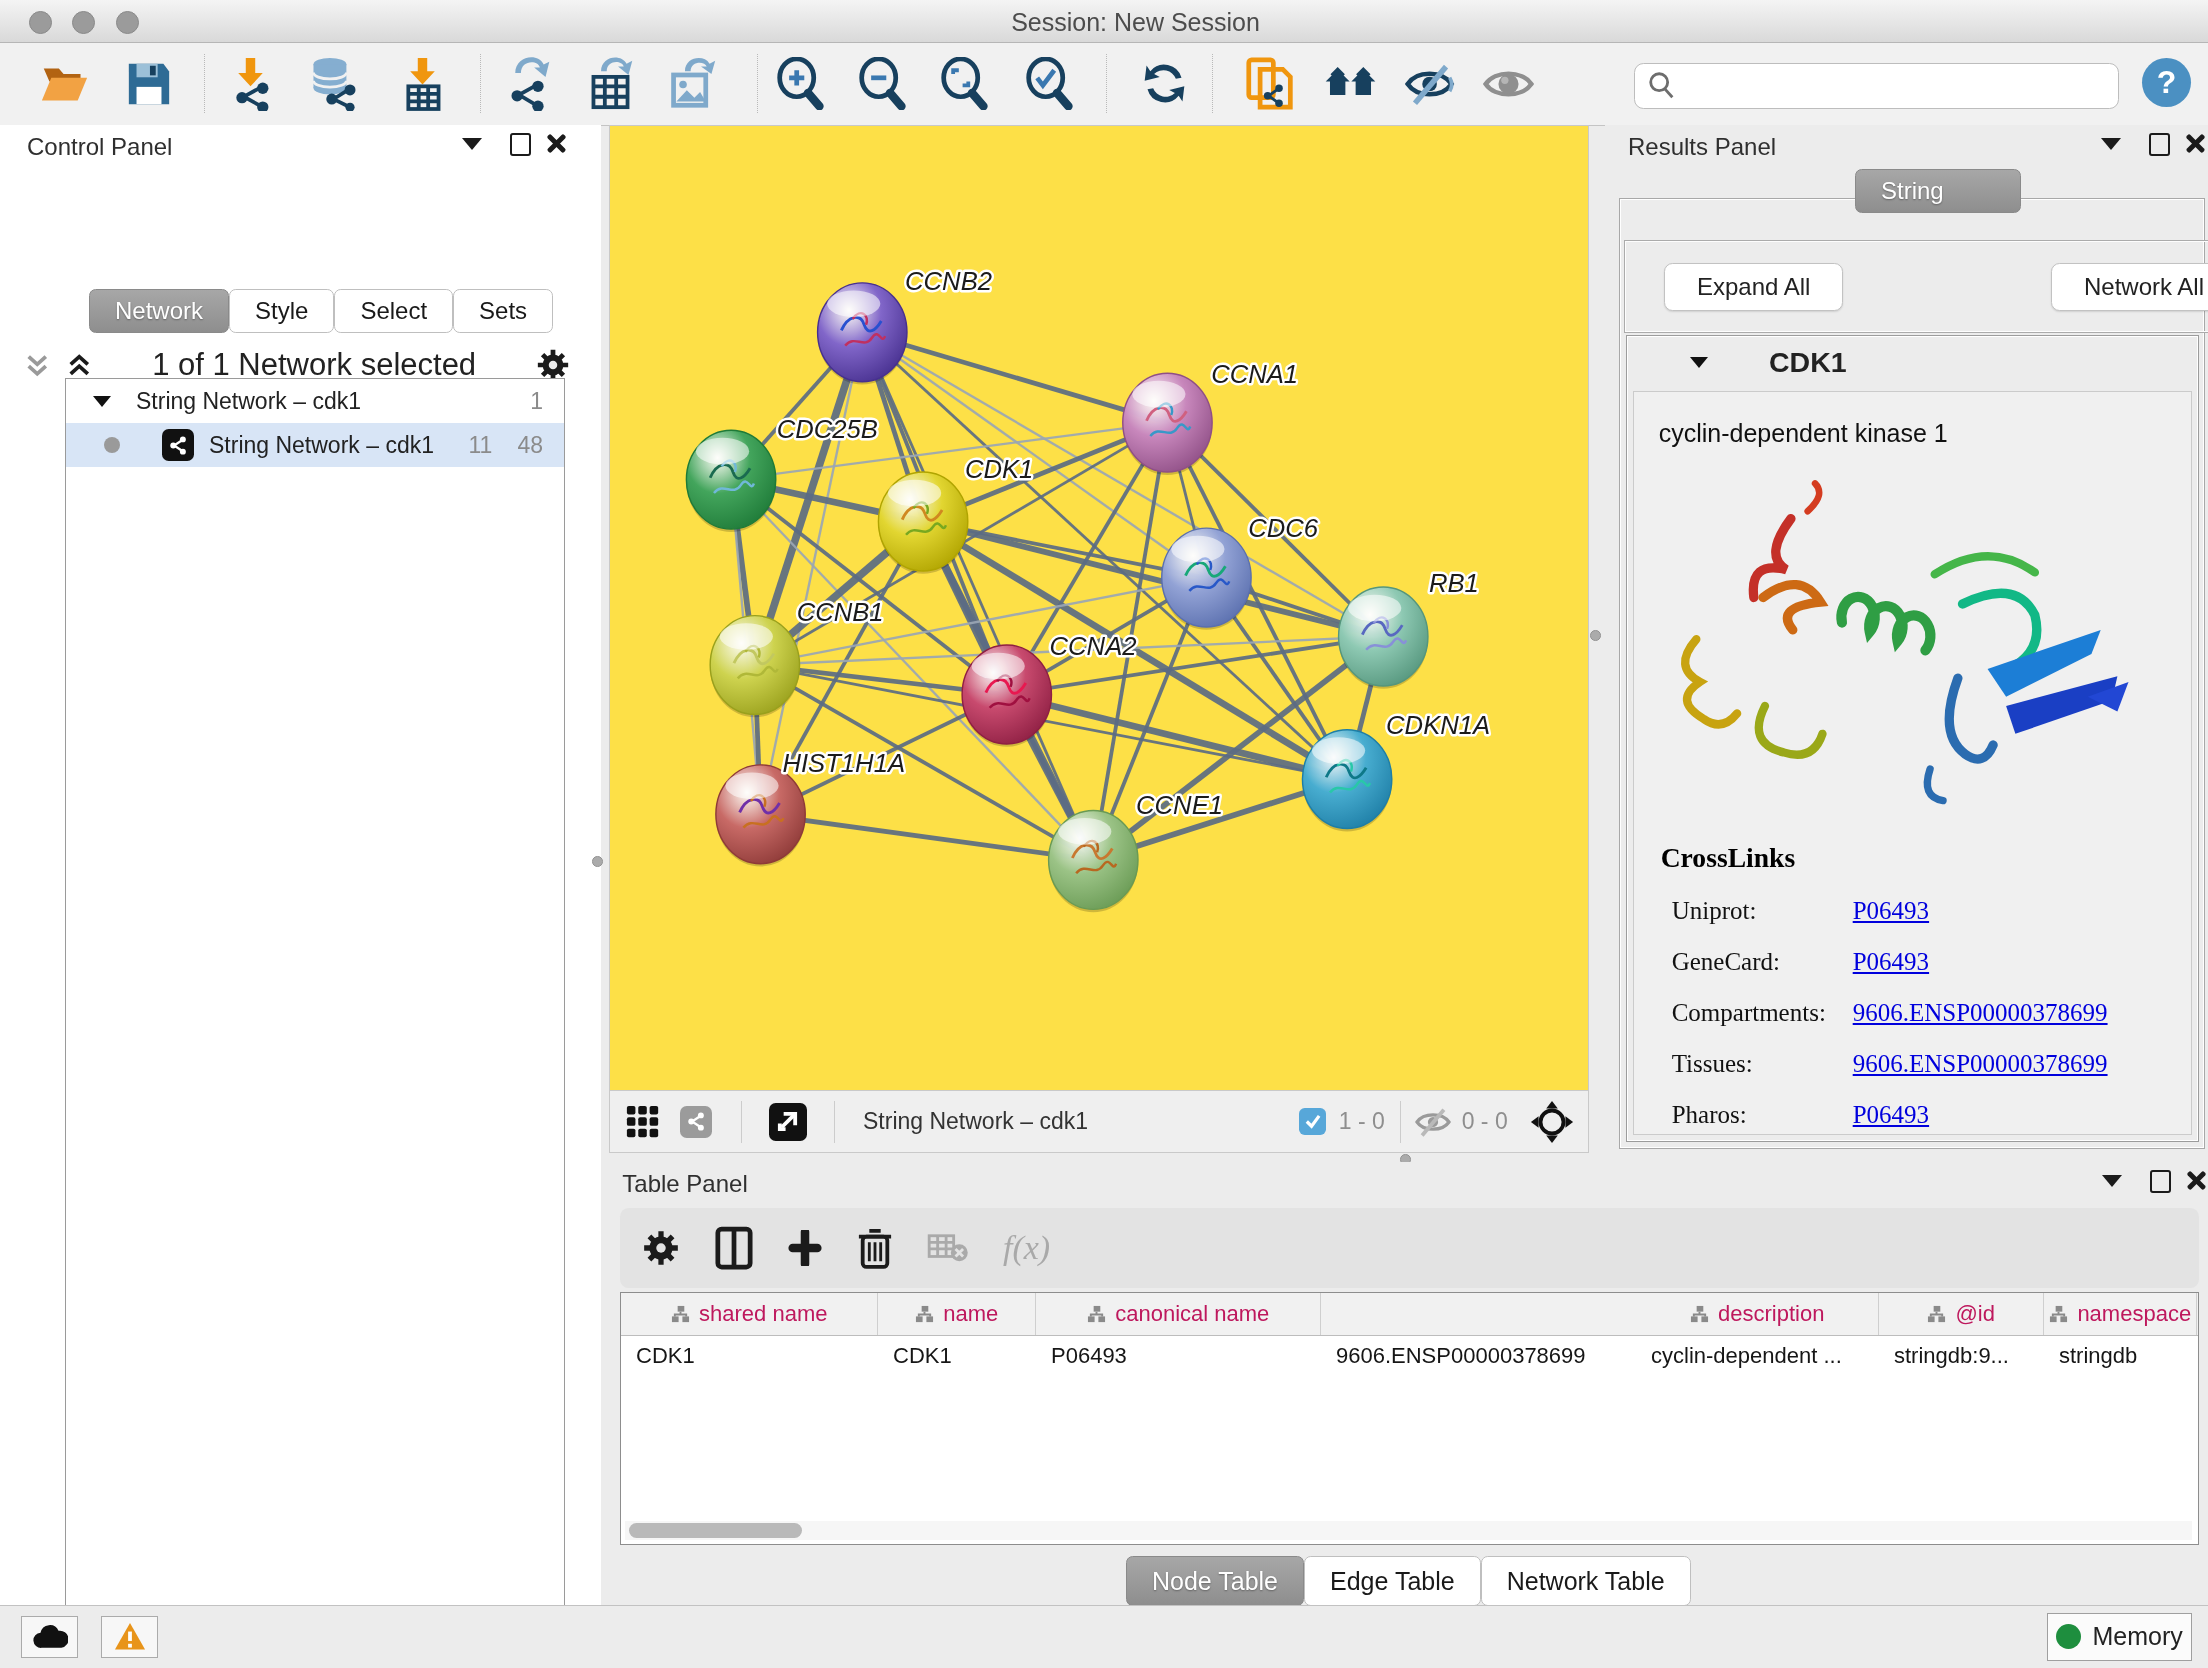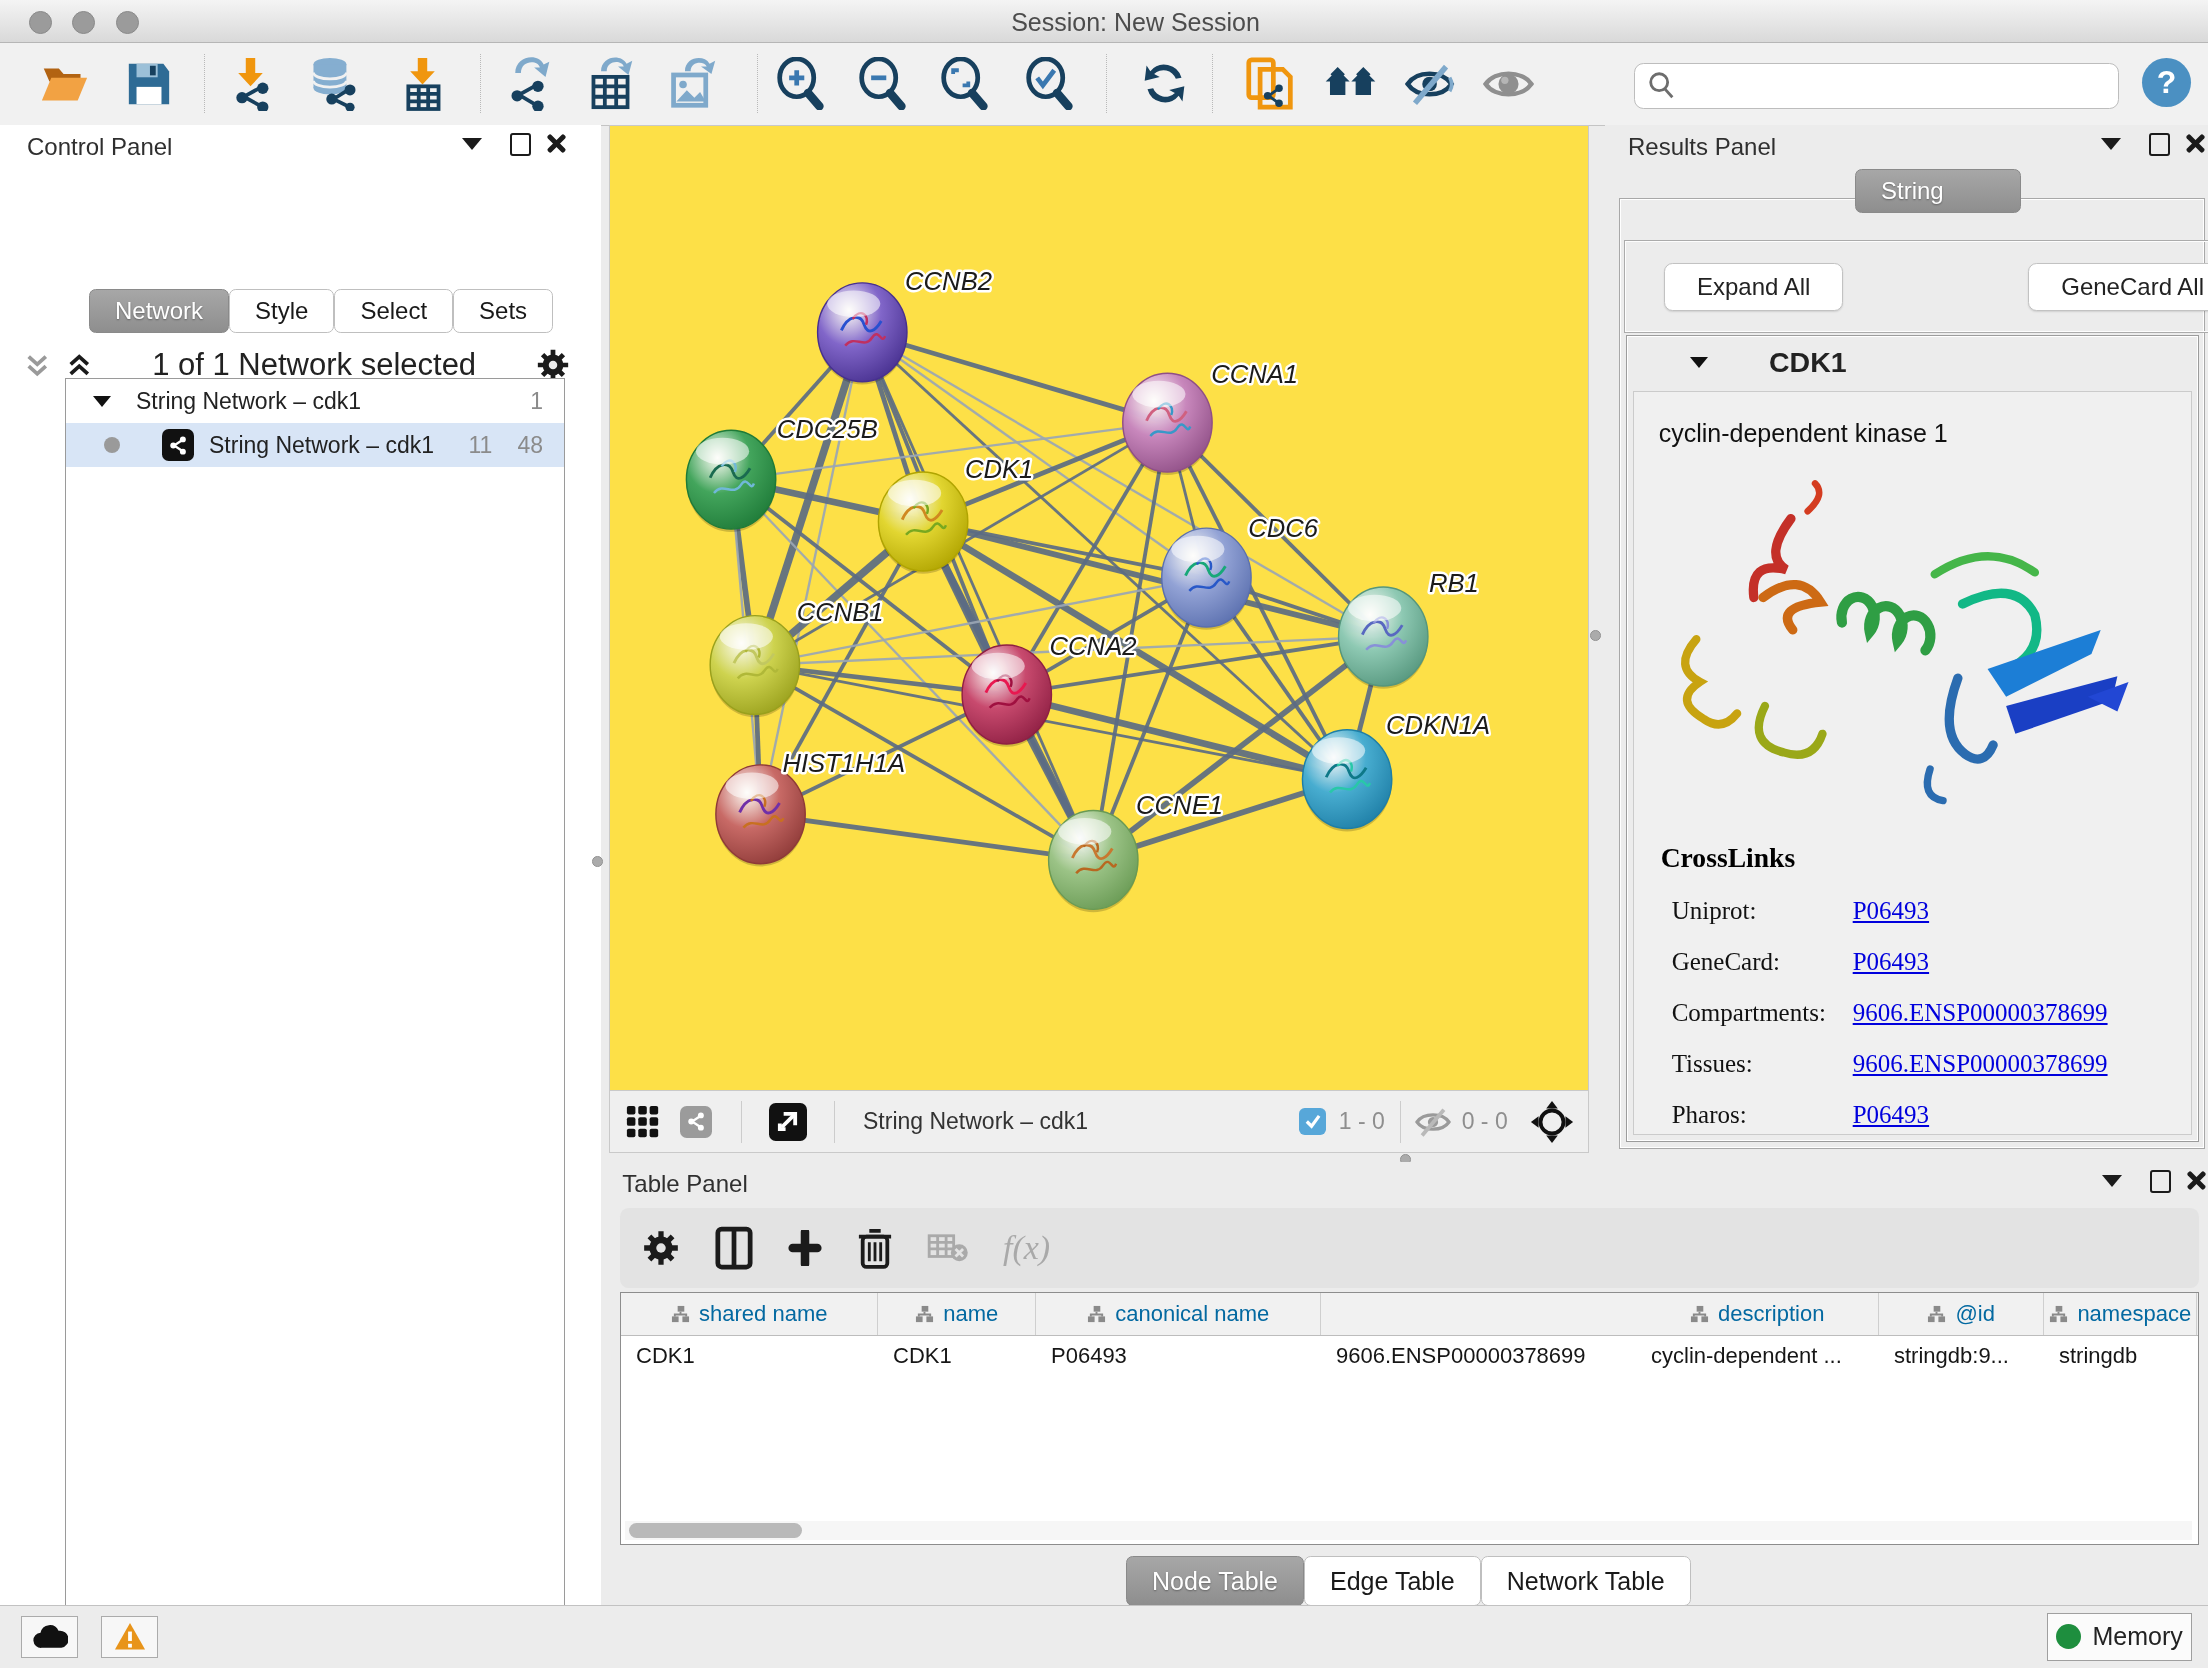--- a/index.html
+++ b/index.html
@@ -67,21 +67,21 @@
   .xl-title{font-family:"Liberation Serif","DejaVu Serif",serif;font-size:27.6px;font-weight:bold;color:#000;}
   .xl-row{font-family:"Liberation Serif","DejaVu Serif",serif;font-size:25px;display:flex;margin:23px 0 0 38px;}
   .xl-label{width:181px;color:#111;}
   .xl-link{color:#0000dd;text-decoration:underline;}
   
   #tp-toolbar{left:620px;top:1208px;width:1579px;height:80px;background:#e3e3e3;border-radius:8.6px;
               display:flex;align-items:center;gap:34px;padding-left:21px;box-sizing:border-box;}
   #fx-label{font-family:"Liberation Serif","DejaVu Serif",serif;font-style:italic;font-size:34px;color:#a9a9a9;}
   #tbl{left:620px;top:1292px;width:1579px;height:253px;border:1.9px solid #8d8d8d;background:#fff;box-sizing:border-box;}
   #tbl-head{display:flex;height:42px;background:#f1f1f1;border-bottom:1px solid #bdbdbd;}
-  .th{display:flex;align-items:center;justify-content:center;gap:9.5px;font-size:22px;color:#0369a1;
+  .th{display:flex;align-items:center;justify-content:center;gap:9.5px;font-size:22px;color:#be185d;
       border-right:1px solid #cfcfcf;box-sizing:border-box;overflow:hidden;white-space:nowrap;}
   #tbl-row{display:flex;height:40px;align-items:center;}
   .td{font-size:22px;color:#161616;padding-left:15px;box-sizing:border-box;overflow:hidden;white-space:nowrap;}
   #hscroll{position:absolute;left:3.8px;bottom:3.8px;width:1567px;height:19px;background:#f6f6f6;}
   #hscroll-thumb{position:absolute;left:3.8px;top:1.9px;width:173px;height:15px;background:#b9b9b9;border-radius:7.6px;}
   #tbl-tabs{left:1126px;top:1556px;display:flex;}
   .ttab{height:48px;font-size:25px;}
   
   #statusbar{left:0;top:1605px;width:2208px;height:63px;background:#ececec;border-top:1px solid #c2c2c2;}
   .sbtn{top:9.5px;width:55px;height:40px;background:#f7f7f7;border:1.9px solid #ababab;display:flex;
@@ -602,21 +602,21 @@
 </div>
 <div id="rp-outer" class="abs"></div>
 <div id="rp-tab" class="abs tab sel">
   <span>String</span>
 </div>
 <div id="rp-box1" class="abs">
   <div class="rp-btn">
       <span>Expand All</span>
     </div>
   <div class="rp-btn">
-      <span>GeneCard All</span>
+      <span>Network All</span>
     </div>
 </div>
 <div id="rp-entry" class="abs">
   <div id="rp-entry-header">
     <span class="caret-down" style="margin-left:63px"></span>
     <span id="rp-gene" style="margin-left:61px">CDK1</span>
   </div>
   <div id="rp-content">
     <div id="rp-desc">cyclin-dependent kinase 1</div>
     <svg width="533" height="371" viewBox="0 0 560 400" style="margin:15px 0 0 11.4px">

